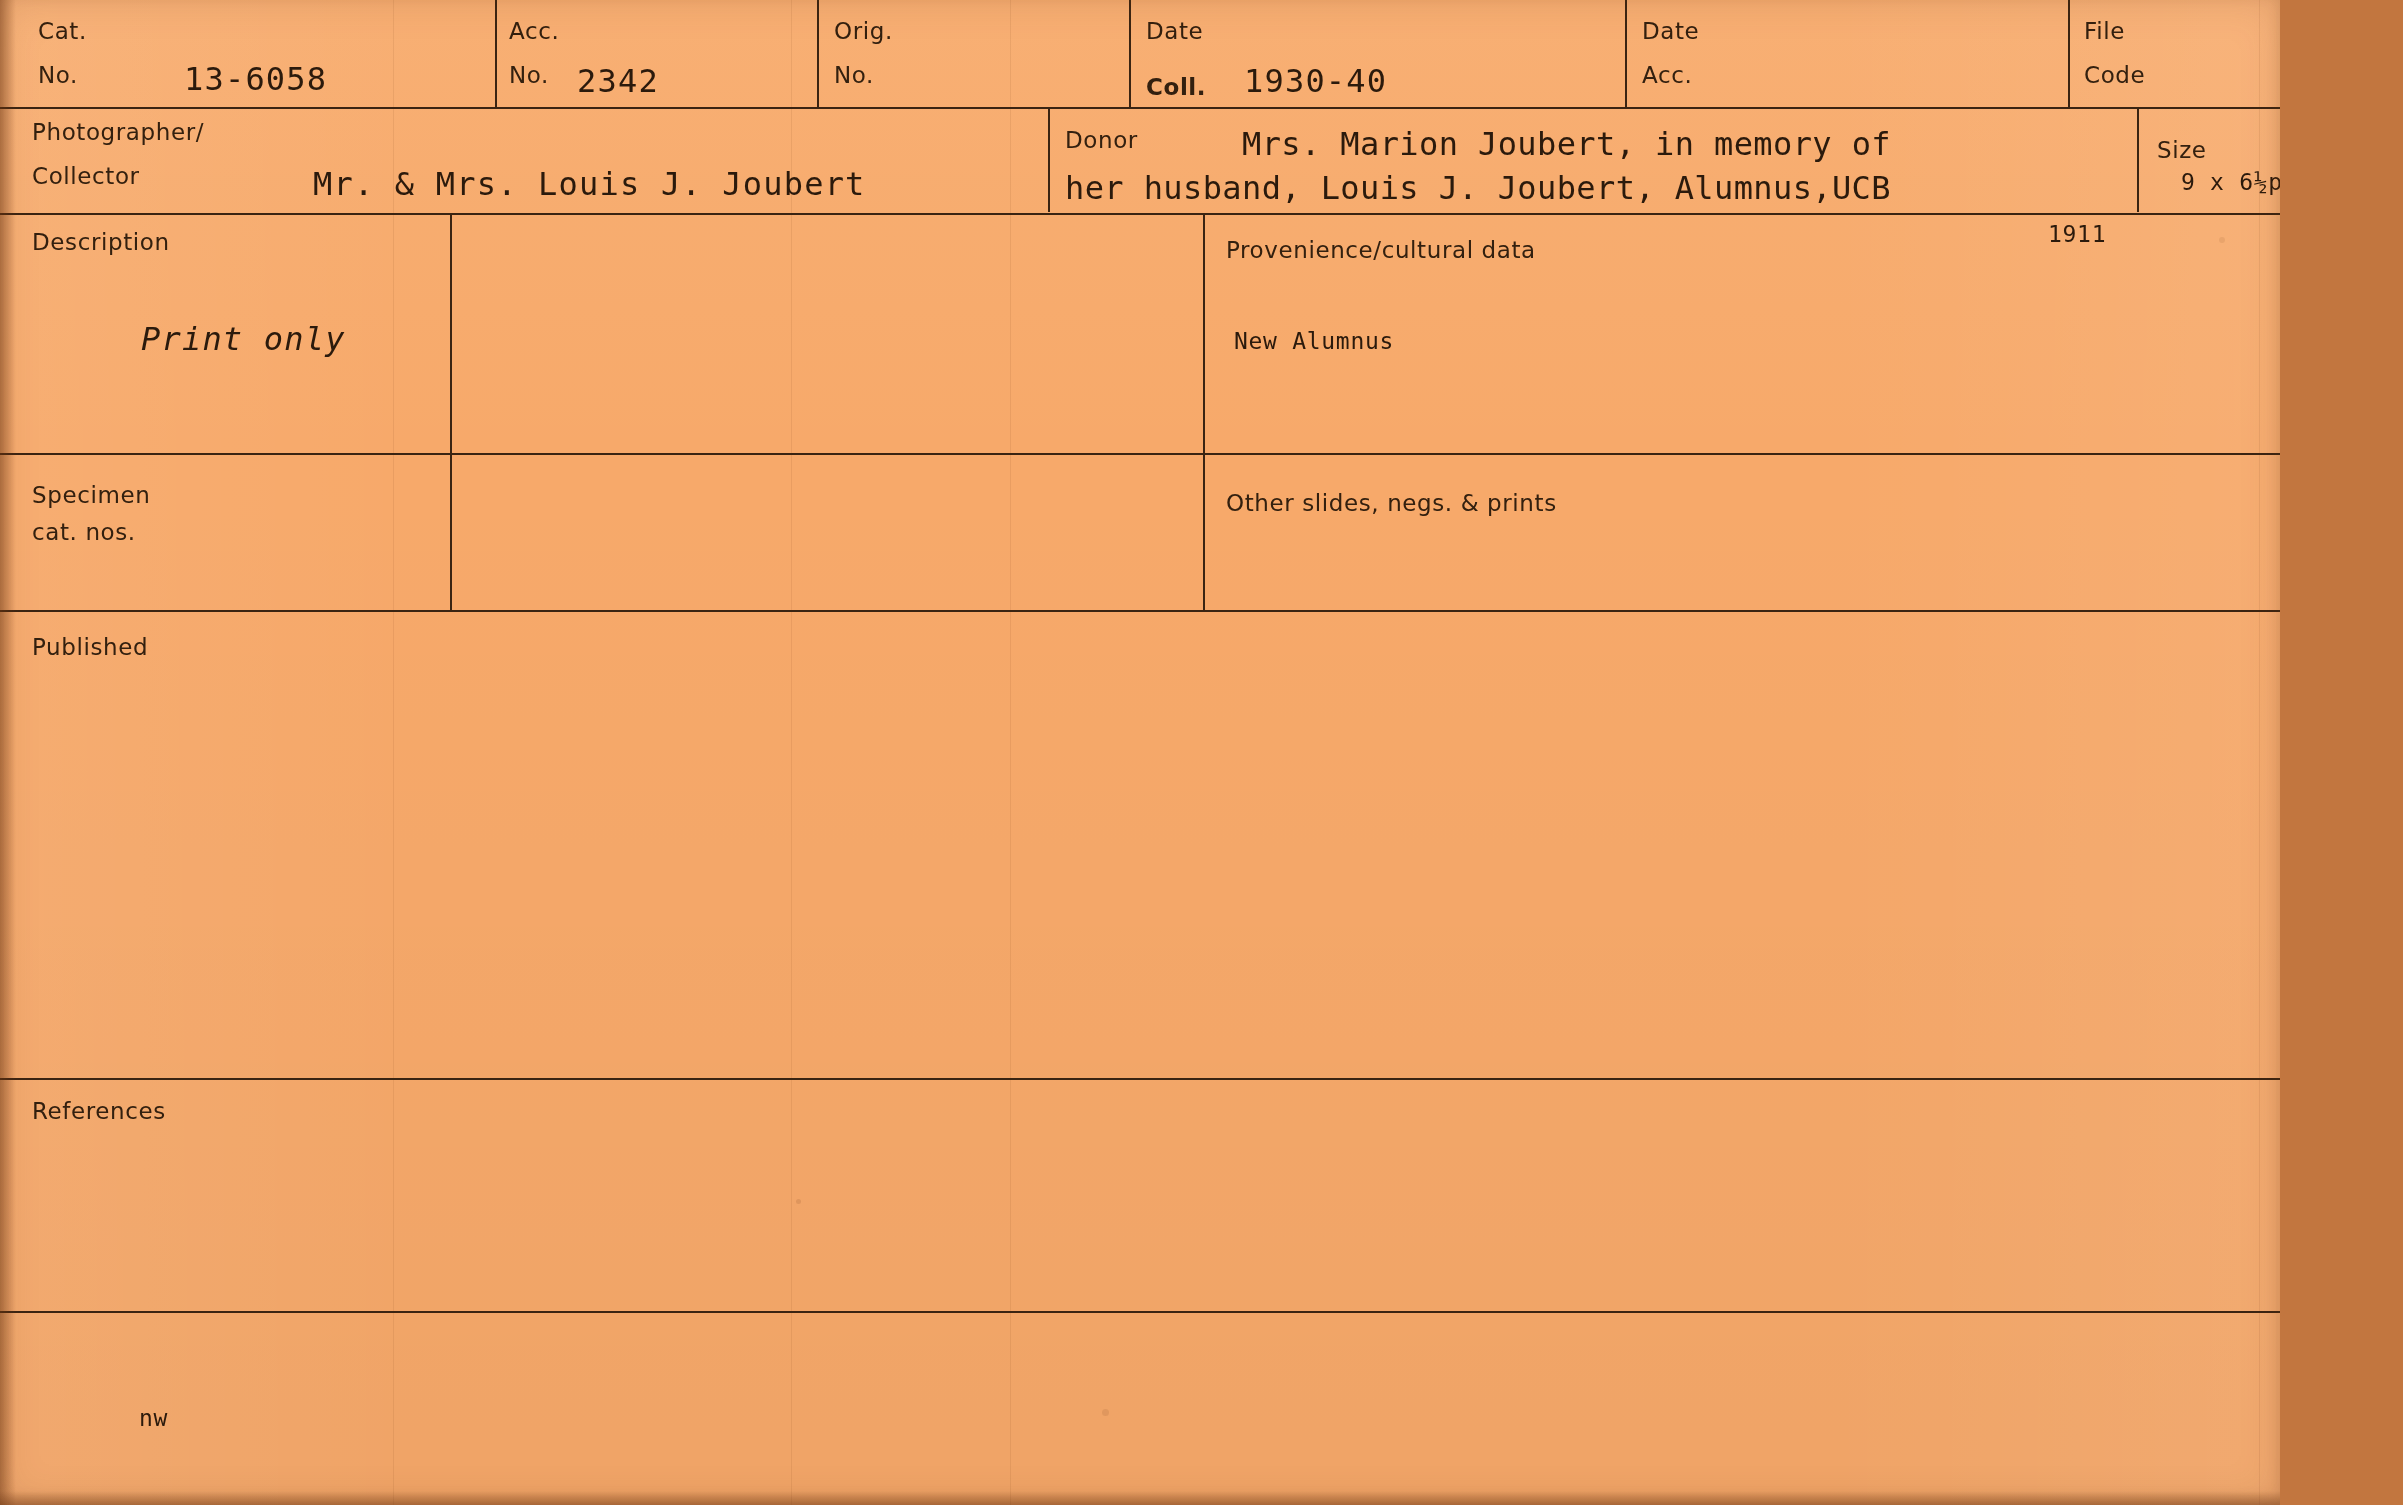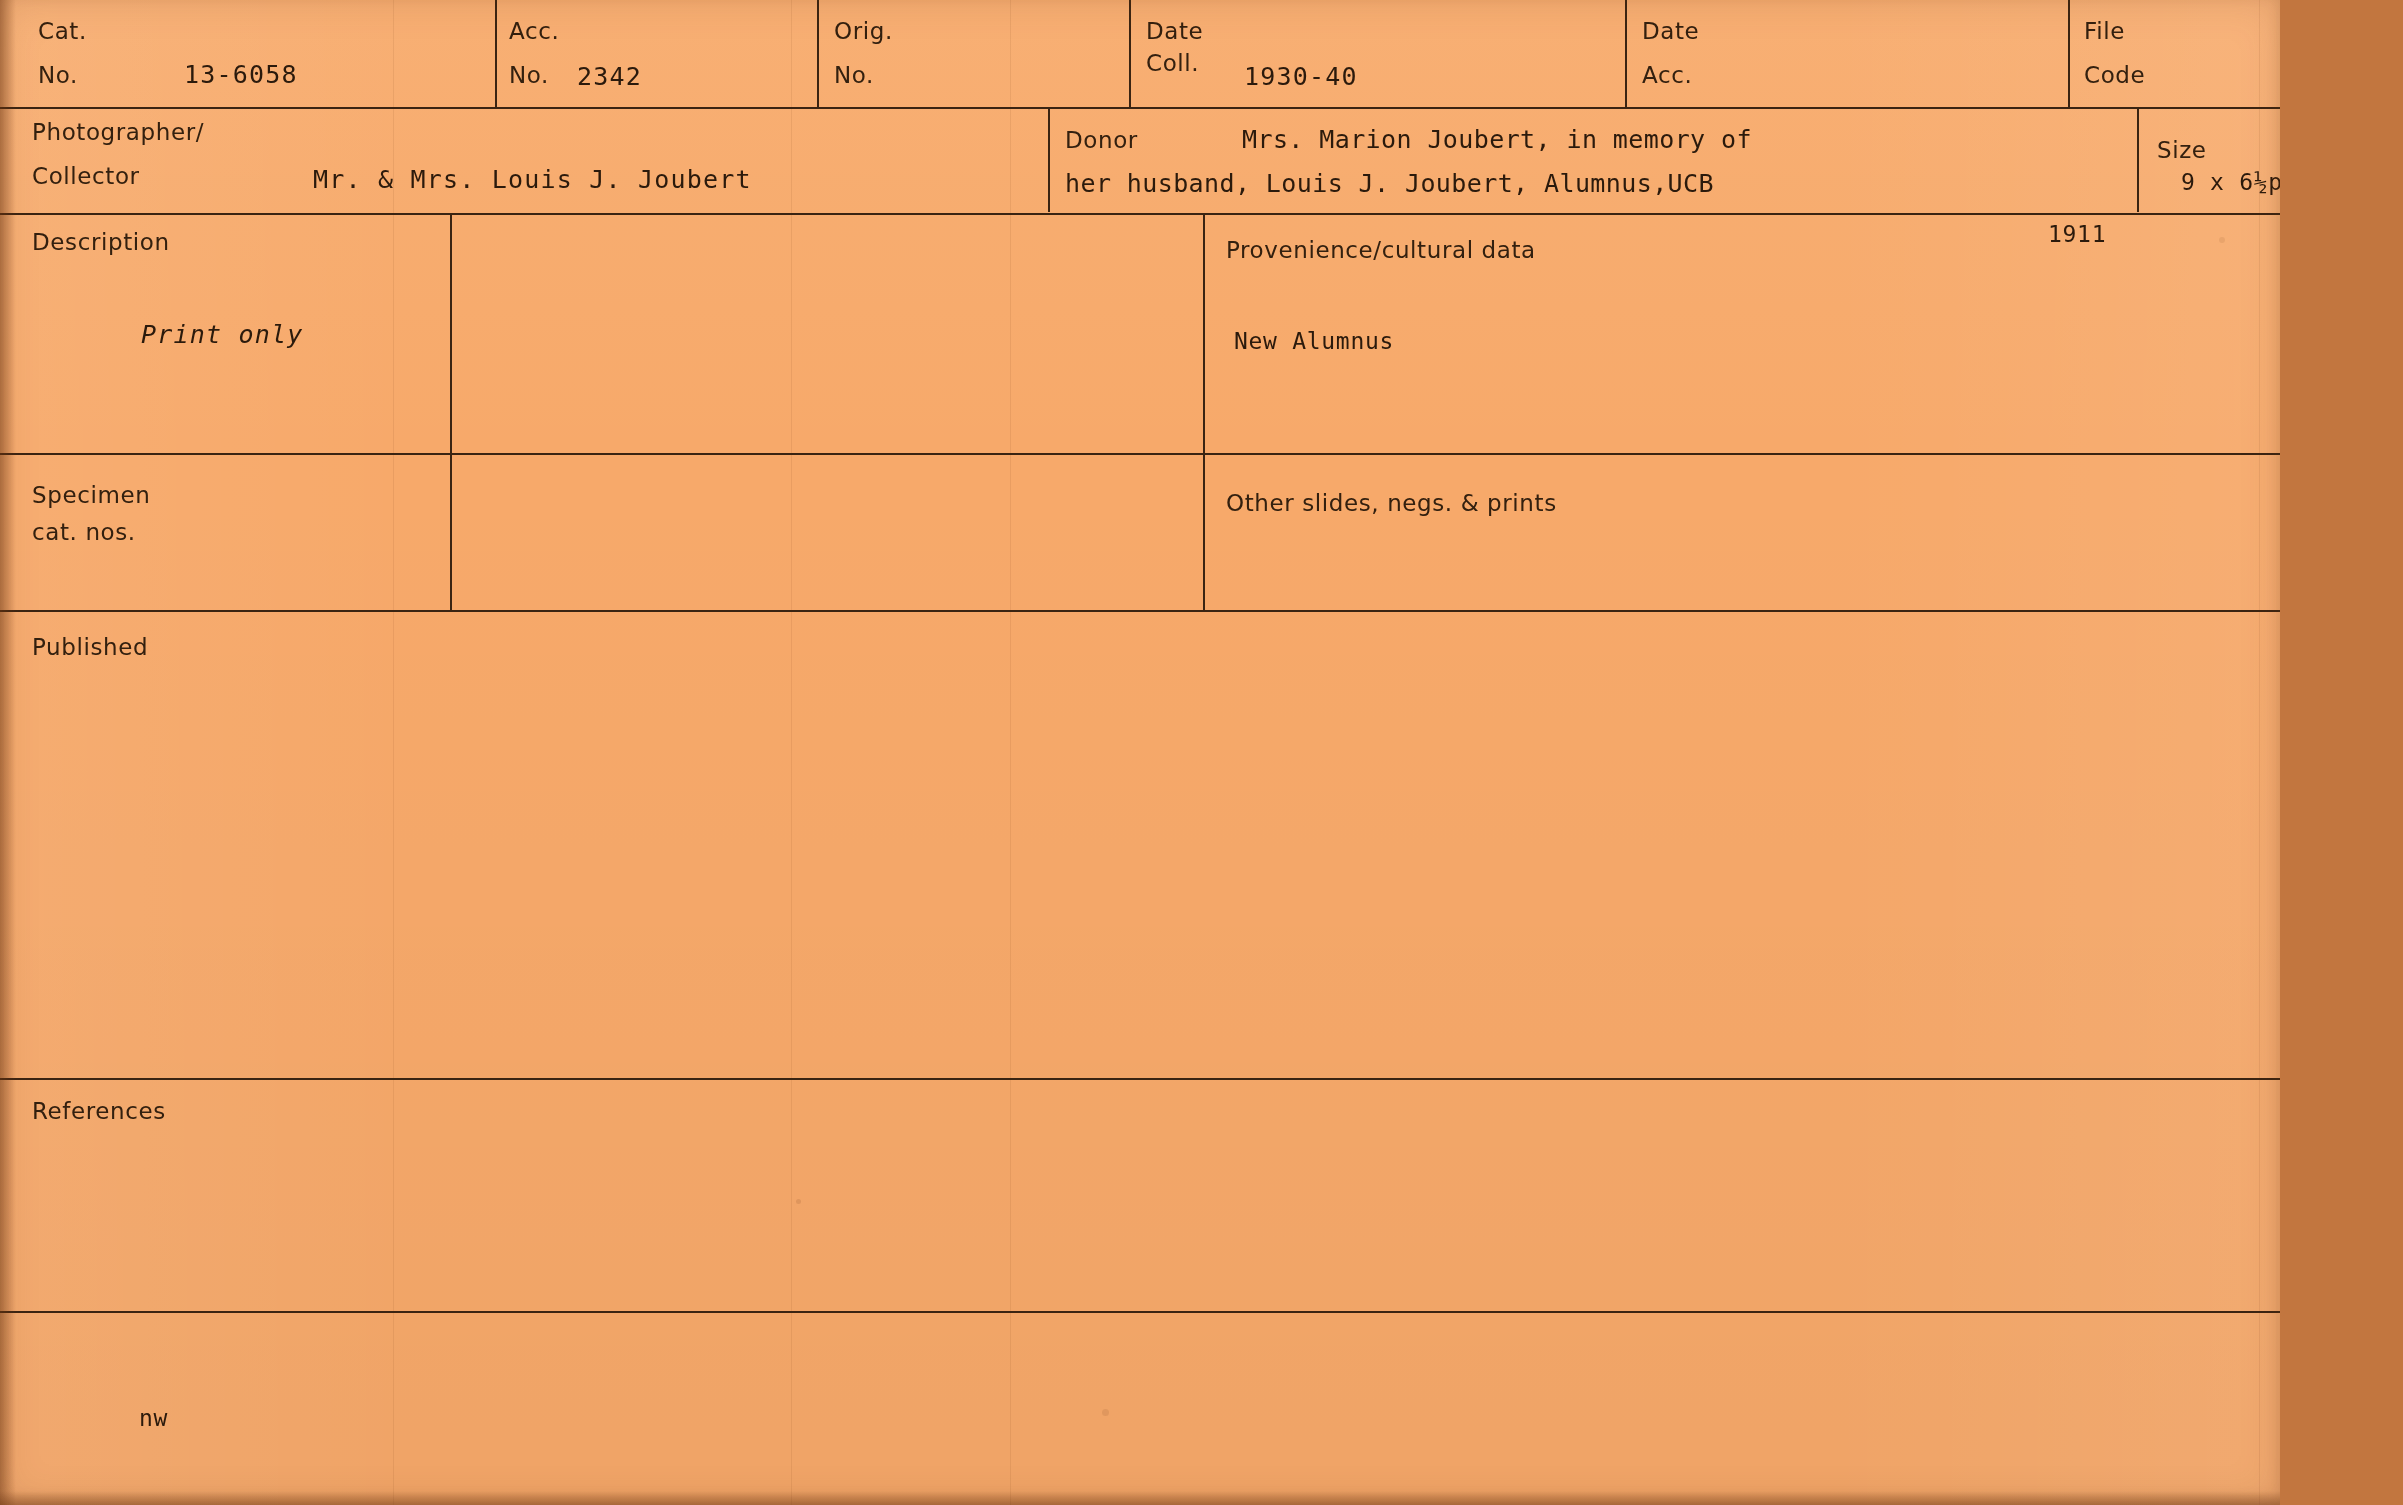--- a/index.html
+++ b/index.html
@@ -65,21 +65,21 @@
     position: absolute;
     font-family: "DejaVu Sans", sans-serif;
     font-size: 23px;
     color: #33200f;
     letter-spacing: 0.6px;
     white-space: pre;
   }
   .val {
     position: absolute;
     font-family: "DejaVu Sans Mono", monospace;
-    font-size: 25px;
+    font-size: 32px;
     color: #2b1a0c;
     letter-spacing: 1.2px;
     white-space: pre;
   }
   .val.sm { font-size: 23px; letter-spacing: 0.7px; }
   .val.tight { letter-spacing: 0.4px; }
 
   
   .edge-shadow {
     position: absolute;
@@ -144,21 +144,21 @@
 
   <div class="lbl" style="left:509px; top:18px;">Acc.</div>
   <div class="lbl" style="left:509px; top:62px;">No.</div>
   <div class="val" style="left:577px; top:62px;">2342</div>
 
   <div class="lbl" style="left:834px; top:18px;">Orig.</div>
   <div class="lbl" style="left:834px; top:62px;">No.</div>
   <div class="val" style="left:910px; top:62px;"></div>
 
   <div class="lbl" style="left:1146px; top:18px;">Date</div>
-  <div class="lbl" style="left:1146px; top:50px;">Coll.</div>
+  <div class="lbl" style="left:1146px; top:74px;font-weight:bold;">Coll.</div>
   <div class="val" style="left:1244px; top:62px;">1930-40</div>
 
   <div class="lbl" style="left:1642px; top:18px;">Date</div>
   <div class="lbl" style="left:1642px; top:62px;">Acc.</div>
   <div class="val" style="left:1751px; top:62px;"></div>
 
   <div class="lbl" style="left:2084px; top:18px;">File</div>
   <div class="lbl" style="left:2084px; top:62px;">Code</div>
   <div class="val" style="left:2189px; top:62px;"></div>
 

